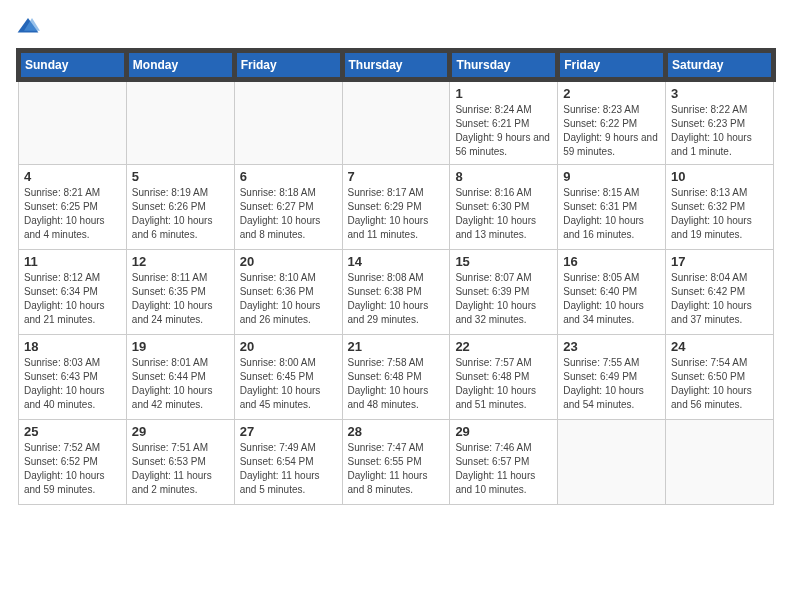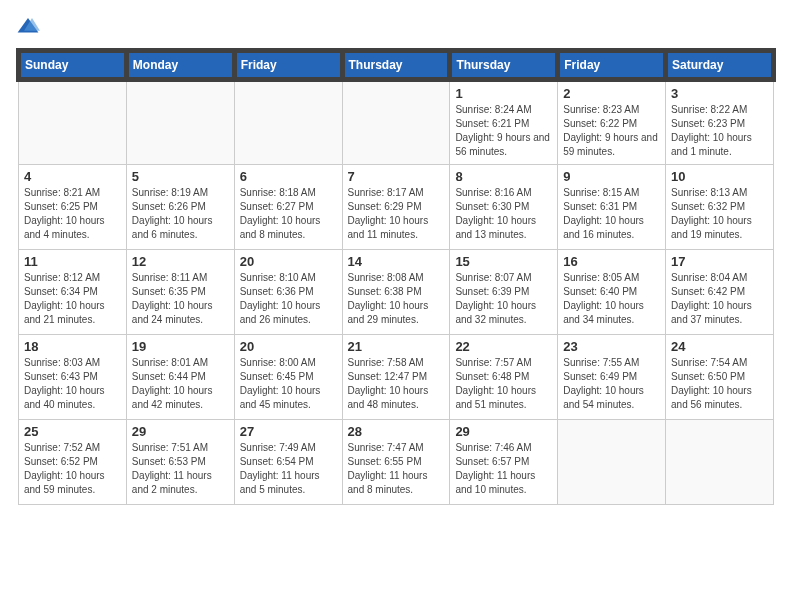--- a/index.html
+++ b/index.html
@@ -239,21 +239,21 @@
         </td>
         <td>
           <span class="day-number">20</span>
           <div class="day-info" style="white-space: pre-line;">Sunrise: 8:00 AM
 Sunset: 6:45 PM
 Daylight: 10 hours and 45 minutes.</div>
         </td>
         <td>
           <span class="day-number">21</span>
           <div class="day-info" style="white-space: pre-line;">Sunrise: 7:58 AM
-Sunset: 12:47 PM
+Sunset: 6:48 PM
 Daylight: 10 hours and 48 minutes.</div>
         </td>
         <td>
           <span class="day-number">22</span>
           <div class="day-info" style="white-space: pre-line;">Sunrise: 7:57 AM
 Sunset: 6:48 PM
 Daylight: 10 hours and 51 minutes.</div>
         </td>
         <td>
           <span class="day-number">23</span>

